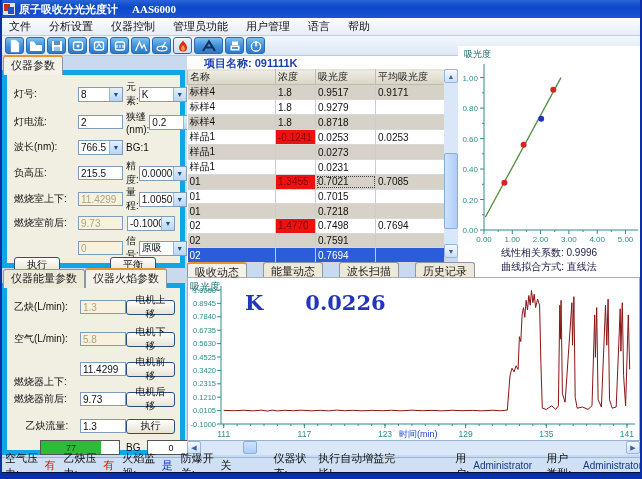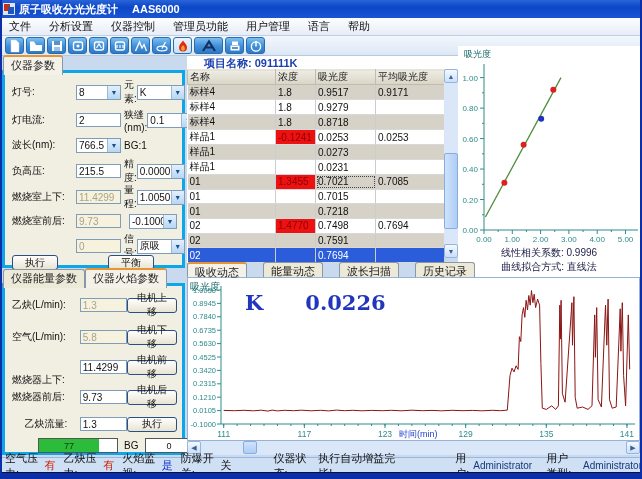--- a/index.html
+++ b/index.html
@@ -4,40 +4,40 @@
 <style>
   html,body{margin:0;padding:0;background:#9db8d9;}
   #window{position:relative;width:642px;height:479px;overflow:hidden;
     font-family:"Liberation Sans","DejaVu Sans",sans-serif;background:#c9daee;
     box-sizing:border-box;}
   
   .titlebar{position:absolute;left:0;top:0;width:642px;height:18px;
     background:linear-gradient(180deg,#2a64d8 0%,#0b47c8 40%,#1b55d2 100%);
     display:flex;align-items:center;color:#fff;font-size:11px;font-weight:bold;}
   .titlebar .appicon{width:12px;height:12px;margin:0 4px 0 3px;}
-  .titlebar .model{margin-left:14px;}
+  .titlebar .model{margin-left:14px;font-family:Liberation Serif, serif;}
   .menubar{position:absolute;left:0;top:18px;width:642px;height:17px;
     background:linear-gradient(180deg,#fcfdfe,#e7edf7);border-bottom:1px solid #c2cfe2;
     display:flex;align-items:center;font-size:11px;color:#111;}
   .menubar span{padding:0 9px;cursor:default;}
   .toolbar{position:absolute;left:0;top:36px;width:642px;height:20px;
     background:linear-gradient(180deg,#f2f7fd,#dde8f5);border-bottom:1px solid #b9c9de;
     display:flex;align-items:center;gap:2px;padding-left:5px;box-sizing:border-box;}
   .tbtn{width:19px;height:17px;border:1px solid #2a6cb0;border-radius:3px;
     background:linear-gradient(180deg,#7cc0f0 0%,#3f8ed8 55%,#2f7ac8 100%);
     display:flex;align-items:center;justify-content:center;padding:0;}
   .tbtn.lightbg{background:linear-gradient(180deg,#eaf4fd,#c8e0f6);}
   .tbtn.wide{width:29px;}
   .tbtn svg{display:block;}
   
   .tab{display:inline-block;font-size:11px;padding:1px 7px 2px 7px;
     background:#ece9d8;border:1px solid #8a97a5;border-bottom:none;
     border-radius:3px 3px 0 0;color:#222;}
   .tab.active{background:#f4f2e8;border-top:2px solid #e79433;position:relative;z-index:3;}
-  .panelbody{position:absolute;background:#f1efe2;border:3px solid #0ea5e9;box-sizing:border-box;}
+  .panelbody{position:absolute;background:#f1efe2;border:5px solid #0ea5e9;box-sizing:border-box;}
   .frow{position:absolute;left:7px;right:5px;height:18px;display:flex;align-items:center;font-size:10px;color:#111;}
   .lb1{width:64px;flex:none;}
   .lb2{flex:1;padding-left:3px;}
   .inp{height:14px;border:1px solid #7f9db9;background:#fff;font-size:10px;
     padding:0 2px;display:flex;align-items:center;box-sizing:border-box;}
   .inp.dis{background:#f6f2dd;color:#aaa388;}
   .c1{width:45px;flex:none;}
   .c2{width:48px;flex:none;}
   .sel{height:15px;border:1px solid #7f9db9;background:#fff;display:flex;
     align-items:center;box-sizing:border-box;flex:none;}
@@ -211,21 +211,21 @@
           <span class="db">▼</span>
         </div>
     </div>
     <div class="frow" style="top:38px;">
       <span class="lb1">灯电流:</span>
       <div class="inp c1">
           <span>2</span>
         </div>
       <span class="lb2">狭缝(nm):</span>
       <div class="sel c2">
-          <span class="v">0.1</span>
+          <span class="v">0.2</span>
           <span class="db">▼</span>
         </div>
     </div>
     <div class="frow" style="top:63px;">
       <span class="lb1">波长(nm):</span>
       <div class="sel c1">
           <span class="v">766.5</span>
           <span class="db">▼</span>
         </div>
       <span class="lb2">BG:</span>

